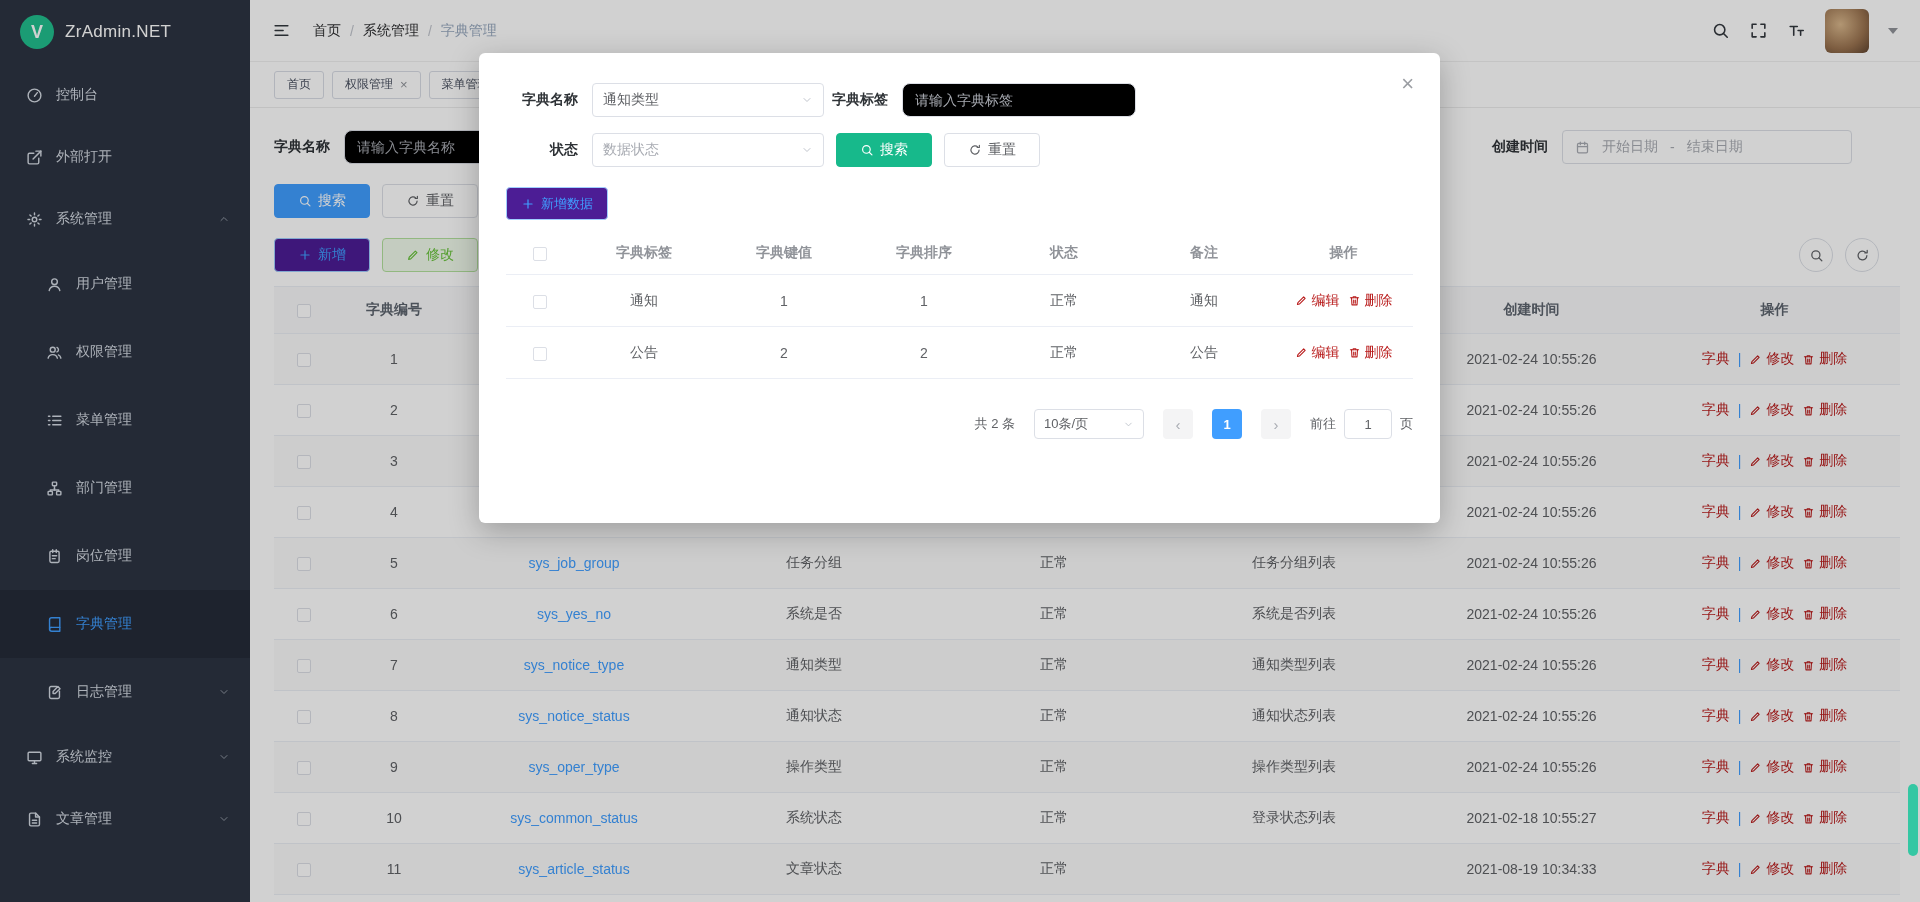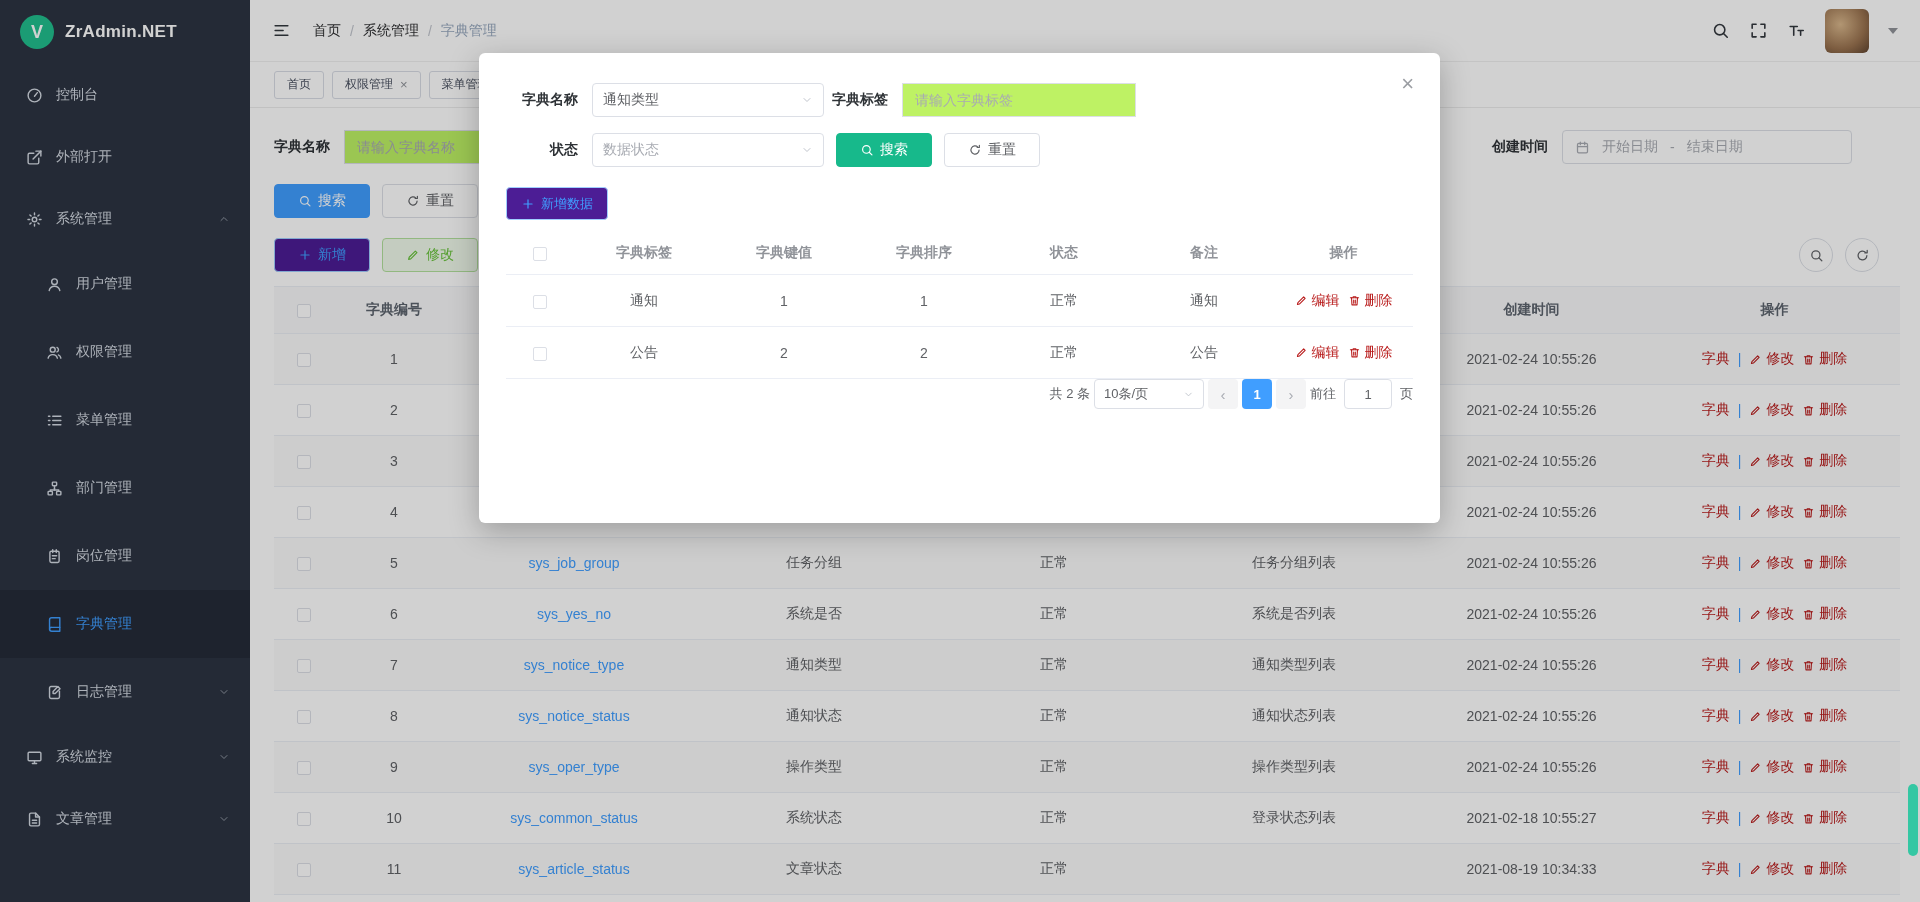--- a/index.html
+++ b/index.html
@@ -4,21 +4,21 @@
 <style>
   *{margin:0;padding:0;box-sizing:border-box}
   html,body{width:1920px;height:902px;overflow:hidden}
   body{font-family:"Liberation Sans","DejaVu Sans",sans-serif;font-size:14px;color:#303133;background:#fff}
   .app{position:relative;width:1920px;height:902px;display:flex}
   .si{fill:none;stroke:currentColor;stroke-width:2;stroke-linecap:round;stroke-linejoin:round}
   
   .sidebar{width:250px;height:100%;background:#2d3442;flex-shrink:0;overflow:hidden}
   .logo{height:64px;display:flex;align-items:center;gap:11px;padding-left:20px}
   .logo-circle{width:34px;height:34px;border-radius:50%;background:#21bf8e;color:#fff;font-weight:bold;font-size:18px;display:flex;align-items:center;justify-content:center}
-  .logo-title{color:#fff;font-size:17px;font-weight:700;letter-spacing:.3px}
+  .logo-title{color:#fff;font-size:17px;font-weight:400;letter-spacing:.3px}
   .nav-item{height:62px;display:flex;align-items:center;gap:13px;padding:0 20px 0 26px;color:#d4dae3;font-size:14px;cursor:pointer}
   .nav-item.child{padding-left:46px;height:68px}
   .nav-item .nicon{width:17px;height:17px;flex-shrink:0}
   .nav-item .chev{width:12px;height:12px;margin-left:auto;color:#8f97a3}
   .nav-item.active{color:#409eff;background:#252b39}
   
   .main{flex:1;display:flex;flex-direction:column;min-width:0}
   .topbar{height:62px;background:#fff;display:flex;align-items:center;gap:22px;padding:0 22px;border-bottom:1px solid #f0f0f0}
   .tbicon{width:19px;height:19px;color:#33383e;cursor:pointer}
   .crumbs{display:flex;align-items:center;gap:9px}
@@ -28,21 +28,21 @@
   .top-actions{margin-left:auto;display:flex;align-items:center;gap:19px}
   .avatar{width:44px;height:44px;border-radius:6px;background:radial-gradient(circle at 35% 35%,#d9b78c,#9a7350 60%,#5f4430);cursor:pointer}
   .caret{width:0;height:0;border-left:5px solid transparent;border-right:5px solid transparent;border-top:6px solid #909399;cursor:pointer}
   .tabsbar{height:46px;background:#fff;display:flex;align-items:center;gap:8px;padding:0 24px;border-bottom:1px solid #ececec}
   .tab{height:28px;display:inline-flex;align-items:center;gap:7px;padding:0 12px;border:1px solid #d8dce5;border-radius:3px;font-size:12px;color:#495060;background:#fff;cursor:pointer}
   .tab .x{color:#909399;font-size:13px;line-height:1}
   
   .content{flex:1;background:#fff;padding:22px 20px 0 24px;position:relative;overflow:hidden}
   .frow{display:flex;align-items:center;margin-bottom:20px}
   .flabel{font-weight:700;color:#2f3337;margin-right:14px;white-space:nowrap}
-  .tinput{width:240px;height:34px;border:1px solid #dcdfe6;border-radius:0;padding:0 12px;display:flex;align-items:center;background:#bef264}
+  .tinput{width:240px;height:34px;border:1px solid #dcdfe6;border-radius:8px;padding:0 12px;display:flex;align-items:center;background:#000000}
   .tinput input{border:0;outline:0;width:100%;font:inherit;color:#606266;background:transparent}
   .tinput input::placeholder{color:#a8abb2}
   .fright{margin-left:auto;margin-right:48px;display:flex;align-items:center}
   .daterange{width:290px;height:34px;border:1px solid #dcdfe6;border-radius:4px;display:flex;align-items:center;gap:12px;padding:0 12px;color:#a8abb2;background:#fff}
   .daterange .cal{width:15px;height:15px;color:#a8abb2}
   .btn{height:34px;padding:0 23px;border-radius:4px;display:inline-flex;align-items:center;gap:6px;font-size:14px;border:1px solid #dcdfe6;background:#fff;color:#606266;cursor:pointer;white-space:nowrap}
   .btn .bicon{width:14px;height:14px}
   .btn.primary{background:#409eff;border-color:#409eff;color:#fff}
   .btn.green{background:#17b98b;border-color:#17b98b;color:#fff}
   .btn.plain-blue{background:#4c1d95;border-color:#a0cfff;color:#409eff}
@@ -74,21 +74,21 @@
   .mlabel2{font-weight:700;color:#2f3337;margin:0 14px 0 8px;white-space:nowrap}
   .select{width:232px;height:34px;border:1px solid #dcdfe6;border-radius:4px;display:flex;align-items:center;justify-content:space-between;padding:0 10px;background:#fff;cursor:pointer}
   .select .val{color:#606266}
   .select .ph{color:#a8abb2}
   .select .schev{width:12px;height:12px;color:#c0c4cc}
   .minput{width:234px}
   .addbtn{height:33px;padding:0 14px;font-size:13px;margin-bottom:12px}
   .mthead,.mtrow{display:grid;grid-template-columns:68px repeat(5,140px) 1fr;align-items:center}
   .mthead{height:43px;color:#909399;font-weight:600;border-bottom:1px solid #ebeef5}
   .mtrow{height:52px;border-bottom:1px solid #ebeef5;color:#606266}
-  .pagination{display:flex;align-items:center;justify-content:flex-end;gap:4px;color:#606266;font-size:13px}
+  .pagination{display:flex;align-items:center;justify-content:flex-end;gap:19px;margin-top:30px;color:#606266;font-size:13px}
   .psel{width:110px;height:30px;border:1px solid #dcdfe6;border-radius:4px;display:flex;align-items:center;justify-content:space-between;padding:0 9px;color:#606266;cursor:pointer}
   .psel .schev{width:11px;height:11px;color:#c0c4cc}
   .pbtn{width:30px;height:30px;border-radius:4px;background:#f4f4f5;color:#a8abb2;display:flex;align-items:center;justify-content:center;font-size:15px;cursor:pointer}
   .pbtn.page{background:#409eff;color:#fff;font-weight:600;font-size:13px}
   .goto{display:flex;align-items:center;gap:8px}
   .goto input{width:48px;height:30px;border:1px solid #dcdfe6;border-radius:4px;text-align:center;font:inherit;color:#606266;outline:0}
   .scroll-thumb{position:absolute;right:2px;top:784px;width:10px;height:72px;border-radius:5px;background:#34c7a3;z-index:60}
 </style>
 </head>
 <body>

